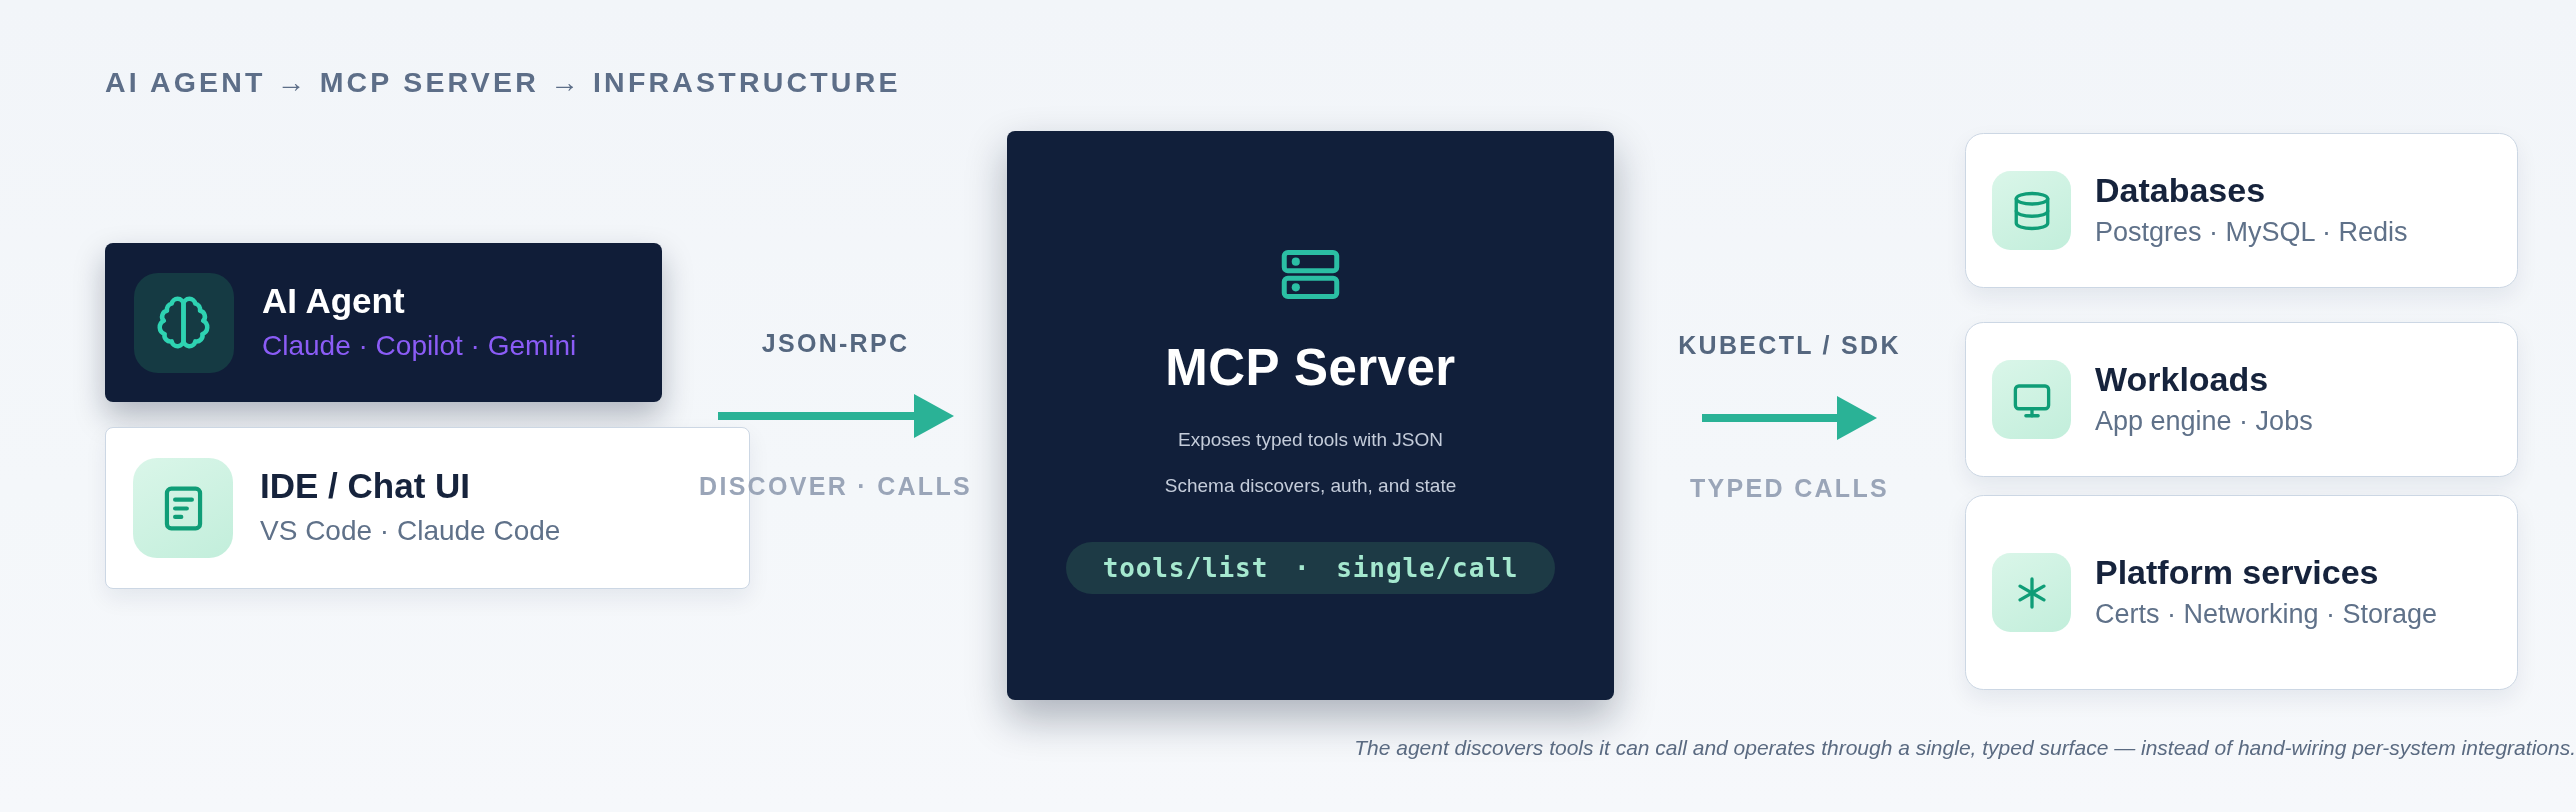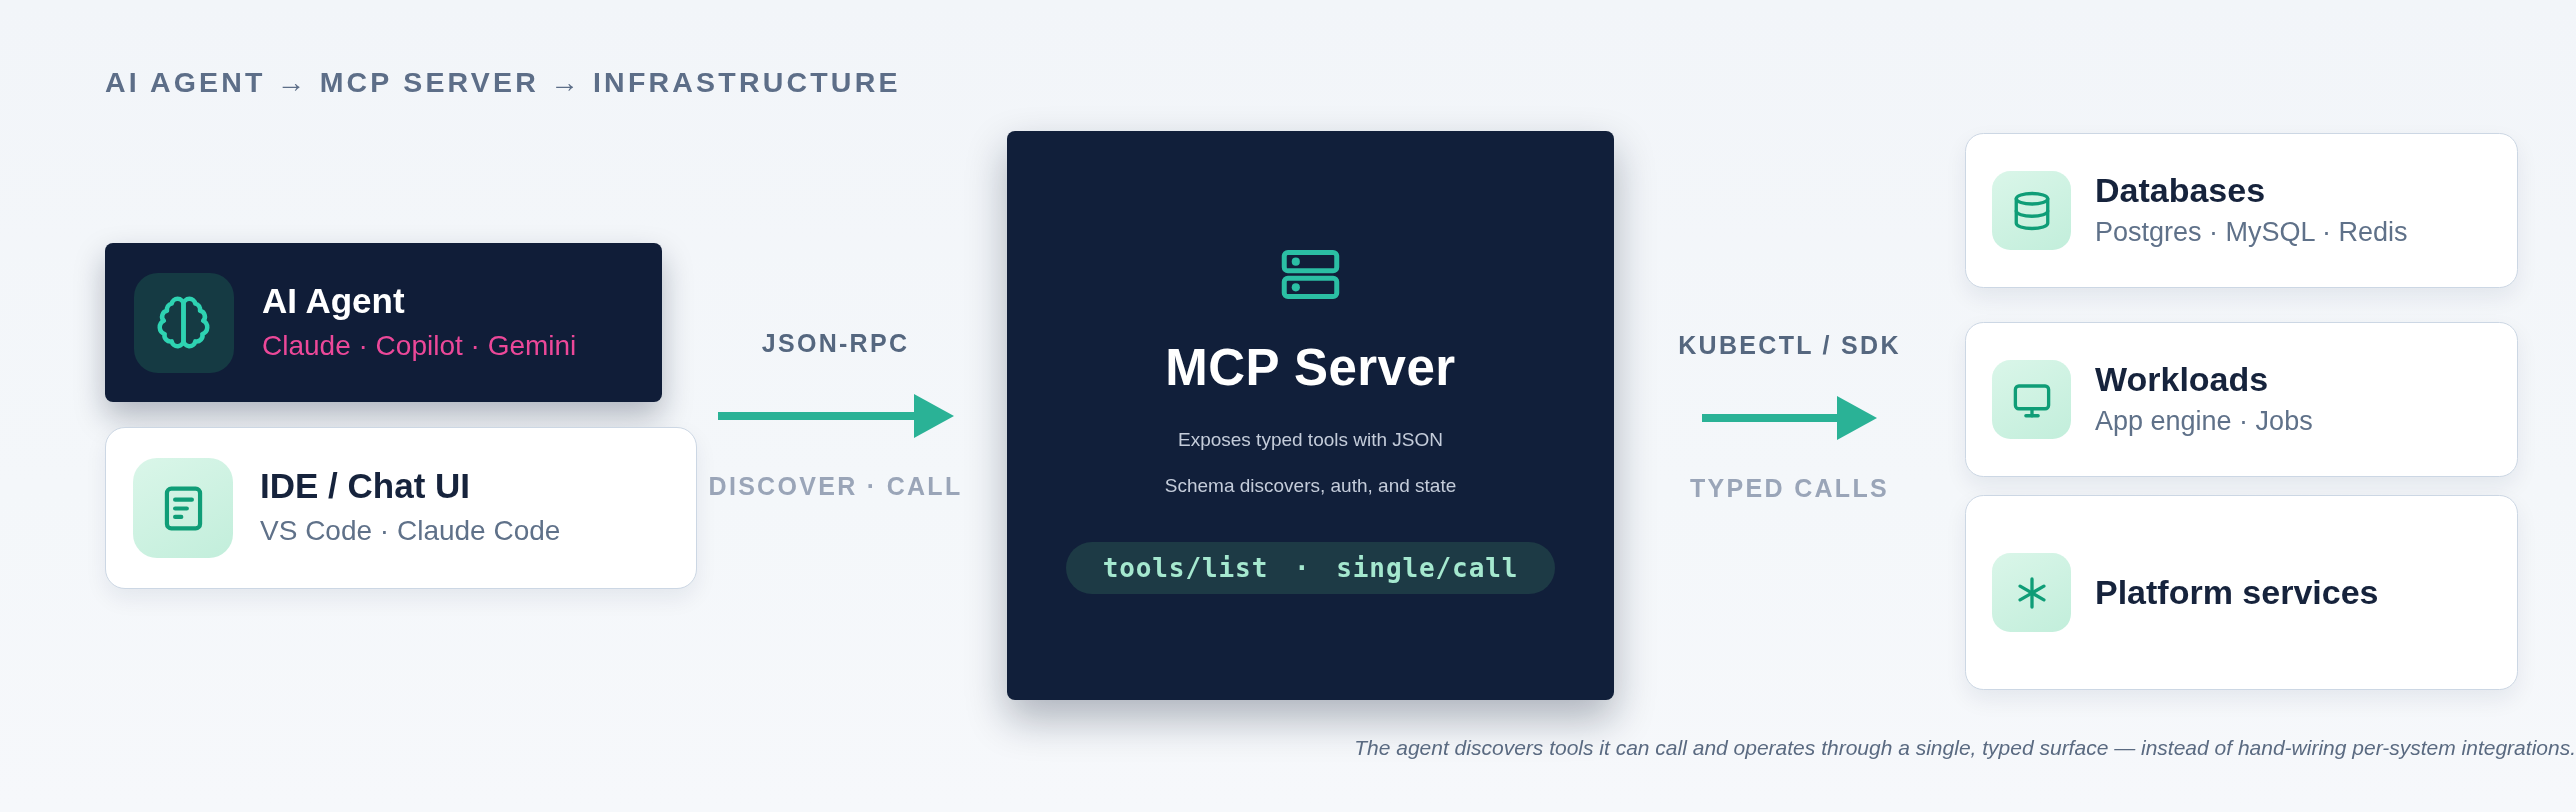--- a/index.html
+++ b/index.html
@@ -34,28 +34,28 @@
   .agent-card {
     position: absolute; left: 0; top: 0;
     width: 557px; height: 159px;
     background: #101d38;
     border-radius: 8px;
     box-shadow: 0 14.7px 31px rgba(10, 22, 48, 0.28);
     display: flex; align-items: center;
     padding-left: 28.5px; gap: 28.5px;
   }
   .agent-card .card-title { color: #ffffff; }
-  .agent-card .card-sub   { color: #ec4899; }
+  .agent-card .card-sub   { color: #8b5cf6; }
 
   .ide-card {
     position: absolute; left: 0; top: 184px;
-    width: 592px; height: 162px;
+    width: 645px; height: 162px;
     background: #ffffff;
     border: 1.8px solid #ccd7e4;
-    border-radius: 20px;
+    border-radius: 8px;
     box-shadow: 0 9.2px 22px rgba(18, 34, 64, 0.07);
     display: flex; align-items: center;
     padding-left: 27px; gap: 27px;
   }
 
   .icon-tile {
     flex: 0 0 auto;
     width: 100px; height: 100px;
     border-radius: 24px;
     display: flex; align-items: center; justify-content: center;
@@ -198,21 +198,21 @@
       </div>
     </div>
   </div>
 
   <div class="connector" id="connector-1">
     <div class="conn-label">JSON-RPC</div>
     <div class="arrow-row">
       <div class="arrow-line"></div>
       <div class="arrow-head"></div>
     </div>
-    <div class="conn-sublabel">DISCOVER · CALL</div>
+    <div class="conn-sublabel">DISCOVER · CALLS</div>
   </div>
 
   <div class="mcp-card">
     <span class="server-glyph">
       <svg width="63" height="63" viewBox="0 0 24 24" fill="none" stroke="#2bbfa4" stroke-width="1.9" stroke-linecap="round" stroke-linejoin="round">
         <rect x="2" y="3.6" width="20" height="7" rx="1.4"></rect>
         <rect x="2" y="13.4" width="20" height="7" rx="1.4"></rect>
         <circle cx="6.4" cy="7.1" r="1.55" fill="#2bbfa4" stroke="none"></circle>
         <circle cx="6.4" cy="16.9" r="1.55" fill="#2bbfa4" stroke="none"></circle>
       </svg>
@@ -273,20 +273,21 @@
         <span>
           <svg width="42" height="42" viewBox="0 0 24 24" fill="none" stroke="#0f9d77" stroke-width="1.9" stroke-linecap="round" stroke-linejoin="round">
             <line x1="12" y1="4" x2="12" y2="20"></line>
             <line x1="5.2" y1="8.1" x2="18.8" y2="15.9"></line>
             <line x1="18.8" y1="8.1" x2="5.2" y2="15.9"></line>
           </svg>
         </span>
       </div>
       <div>
         <div class="card-title">Platform services</div>
+        <div class="card-sub">Certs · Networking · Storage</div>
       </div>
     </div>
   </div>
 
   <div class="caption">The agent discovers tools it can call and operates through a single, typed surface — instead of hand-wiring per-system integrations.</div>
 
 </div>
 
 
 </body></html>

